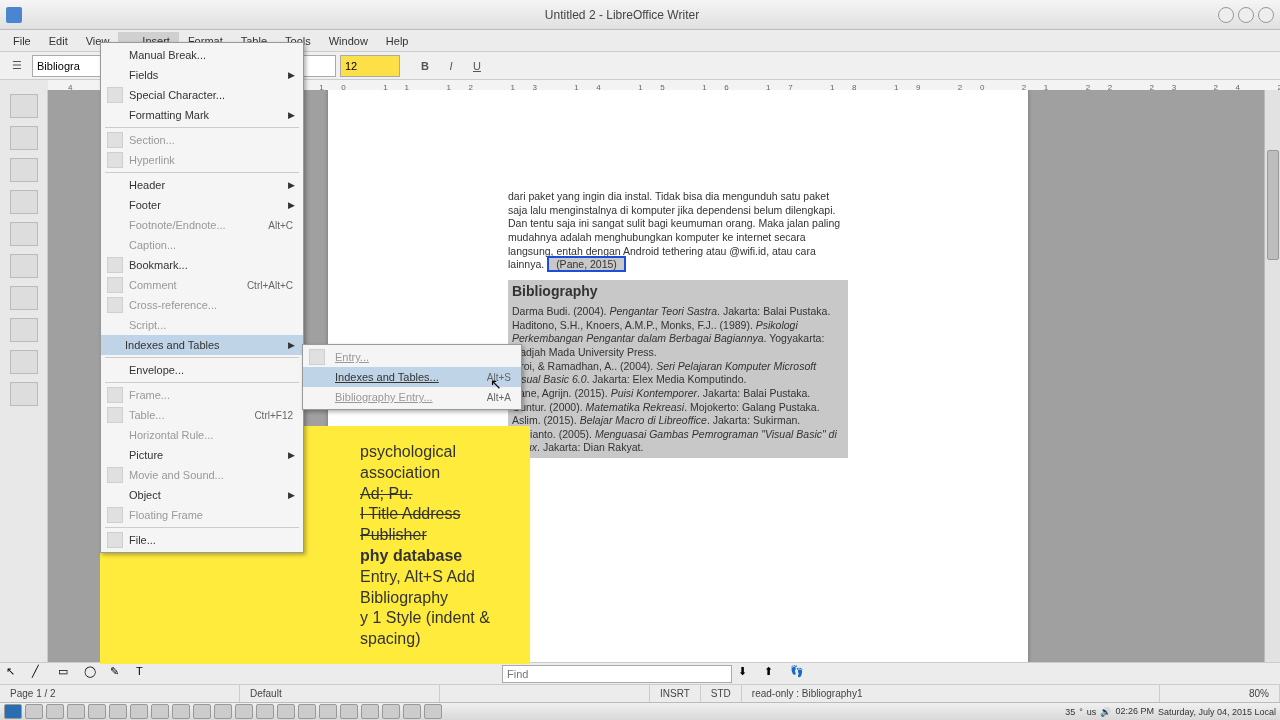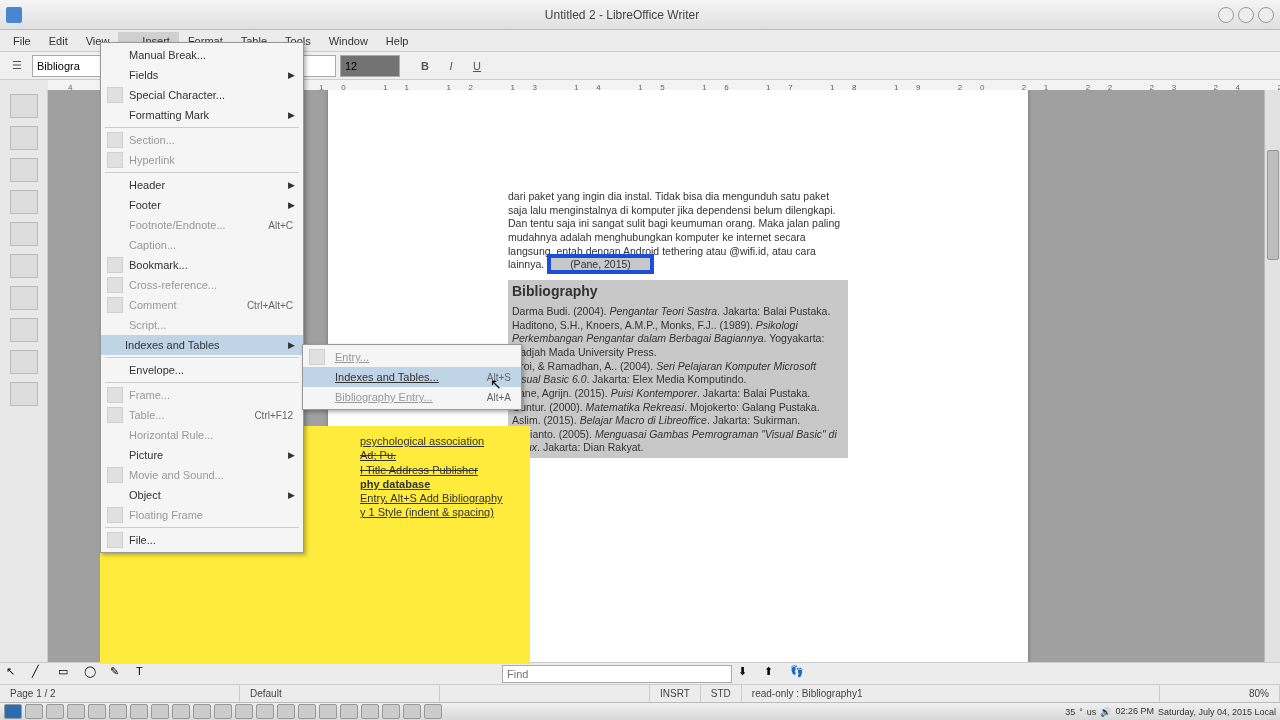--- a/index.html
+++ b/index.html
@@ -13,42 +13,42 @@
 
 
 .menubar { height: 22px; background: #ececec; display: flex; align-items: center; padding: 0 4px; border-bottom: 1px solid #ccc; }
 .menubar .mitem { padding: 3px 9px; color: #333; cursor: default; }
 .menubar .mitem.open { background: #d0d0d0; padding-left: 24px; }
 
 
 .toolbar1 { height: 28px; background: #f0f0f0; border-bottom: 1px solid #ccc; display: flex; align-items: center; padding: 0 6px; gap: 4px; }
 .toolbar-btn { width: 22px; height: 22px; border: 1px solid transparent; display: inline-flex; align-items: center; justify-content: center; color: #555; }
 .style-combo { width: 120px; height: 22px; border: 1px solid #aaa; background: #fff; padding: 0 4px; font-size: 11px; }
-.size-combo { width: 60px; height: 22px; border: 1px solid #aaa; background: #737373; padding: 0 4px; font-size: 11px; text-align: left; }
+.size-combo { width: 60px; height: 22px; border: 1px solid #aaa; background: #fde047; padding: 0 4px; font-size: 11px; text-align: left; }
 .font-combo { width: 180px; height: 22px; border: 1px solid #aaa; background: #fff; }
 
 
 .ruler { height: 18px; background: #f3f3f3; border-bottom: 1px solid #ccc; position: relative; margin-left: 48px; font-size: 8px; color: #666; overflow: hidden; }
 .ruler-scale { position: absolute; left: 20px; top: 3px; white-space: pre; letter-spacing: 17.6px; }
 
 
 .leftbar { position: absolute; left: 0; top: 90px; width: 48px; bottom: 56px; background: #e8e8e8; border-right: 1px solid #ccc; display: flex; flex-direction: column; align-items: center; padding-top: 4px; gap: 8px; }
 .leftbar .lb-btn { width: 28px; height: 24px; background: #ddd; border: 1px solid #bbb; }
 
 
 .docarea { position: absolute; left: 48px; top: 90px; right: 0; bottom: 56px; background: #a0a0a0; overflow: hidden; }
 .page { position: absolute; left: 280px; top: -40px; width: 700px; height: 900px; background: #fff; box-shadow: 0 0 4px rgba(0,0,0,.3); }
 .doc-content { position: absolute; left: 180px; top: 140px; width: 340px; font-size: 10.5px; color: #333; line-height: 1.3; }
 .doc-content .sel { background: #c8c8c8; }
 .bibhdr { font-weight: bold; font-size: 14px; background: #c8c8c8; padding: 2px 4px; margin-top: 8px; }
 .bib-list { background: #c8c8c8; padding: 3px 4px; }
 .bib-item { margin-bottom: 0; font-size: 10.5px; }
 .bib-item i { }
 .yellow-note { position: absolute; left: 52px; top: 336px; width: 430px; height: 310px; background: #ffeb3b; z-index: 1; }
-.yellow-txt { position: absolute; left: 0; top: 8px; width: 100%; font-size: 11px; color: #333; padding-left: 260px; line-height: 1.3; text-decoration: underline; }
+.yellow-txt { position: absolute; left: 0; top: 16px; width: 100%; font-size: 16px; color: #333; padding-left: 260px; line-height: 1.3; }
 .yellow-txt .strike { text-decoration: line-through; }
 
 
 .vscroll { position: absolute; right: 0; top: 0; width: 16px; bottom: 0; background: #e2e2e2; border-left: 1px solid #bbb; }
 .vscroll .thumb { position: absolute; left: 2px; top: 60px; width: 12px; height: 110px; background: #bdbdbd; border: 1px solid #999; border-radius: 2px; }
 
 
 .dropdown { position: absolute; left: 100px; top: 42px; width: 204px; background: #f5f5f5; border: 1px solid #999; box-shadow: 2px 2px 4px rgba(0,0,0,.3); z-index: 50; padding: 2px 0; }
 .dd-item { display: flex; align-items: center; height: 20px; padding: 0 8px 0 28px; color: #333; position: relative; font-size: 11px; }
 .dd-item.disabled { color: #999; }
@@ -143,21 +143,21 @@
       <span class="strike">Ad; Pu.</span><br>
       <span class="strike">I  Title  Address  Publisher</span><br>
       <b>phy database</b><br>
       <span>Entry, Alt+S Add Bibliography</span><br>
       <span>y 1 Style (indent &amp; spacing)</span>
     </div>
   </div>
   <div class="page">
     <div class="doc-content">
       <span>dari paket yang ingin dia instal. Tidak bisa dia mengunduh satu paket saja lalu menginstalnya di komputer jika dependensi belum dilengkapi. Dan tentu saja ini sangat sulit bagi keumuman orang. Maka jalan paling mudahnya adalah menghubungkan komputer ke internet secara langsung, entah dengan Android tethering atau @wifi.id, atau cara lainnya.</span>
-      <span class="sel" style="border:4px solid #1d4ed8;padding:0 19px">(Pane, 2015)</span>
+      <span class="sel" style="border:2px solid #1d4ed8;padding:0 7px">(Pane, 2015)</span>
       <div class="bibhdr">Bibliography</div>
       <div class="bib-list" id="biblist">
           <div class="bib-item">Darma Budi. (2004). <i>Pengantar Teori Sastra</i>. Jakarta: Balai Pustaka.</div>
           <div class="bib-item">Haditono, S.H., Knoers, A.M.P., Monks, F.J.. (1989). <i>Psikologi Perkembangan Pengantar dalam Berbagai Bagiannya</i>. Yogyakarta: Gadjah Mada University Press.</div>
           <div class="bib-item">Isroi, &amp; Ramadhan, A.. (2004). <i>Seri Pelajaran Komputer Microsoft Visual Basic 6.0</i>. Jakarta: Elex Media Komputindo.</div>
           <div class="bib-item">Pane, Agrijn. (2015). <i>Puisi Kontemporer</i>. Jakarta: Balai Pustaka.</div>
           <div class="bib-item">Guntur. (2000). <i>Matematika Rekreasi</i>. Mojokerto: Galang Pustaka.</div>
           <div class="bib-item">Aslim. (2015). <i>Belajar Macro di Libreoffice</i>. Jakarta: Sukirman.</div>
           <div class="bib-item">Yunianto. (2005). <i>Menguasai Gambas Pemrograman "Visual Basic" di Linux</i>. Jakarta: Dian Rakyat.</div>
         </div>
@@ -208,26 +208,26 @@
     </div>
     <div class="dd-item disabled">
       <span>Caption...</span>
     </div>
     <div class="dd-item">
       <span class="dd-ico"></span>
       <span>Bookmark...</span>
     </div>
     <div class="dd-item disabled">
       <span class="dd-ico"></span>
-      <span>Cross-reference...</span>
-    </div>
-    <div class="dd-item disabled">
-      <span class="dd-ico"></span>
       <span>Comment</span>
       <span class="shortcut">Ctrl+Alt+C</span>
+    </div>
+    <div class="dd-item disabled">
+      <span class="dd-ico"></span>
+      <span>Cross-reference...</span>
     </div>
     <div class="dd-item disabled">
       <span>Script...</span>
     </div>
     <div class="dd-item hover">
       <span>Indexes and Tables</span>
       <span class="arrow">▶</span>
     </div>
     <div class="dd-sep"></div>
     <div class="dd-item">

